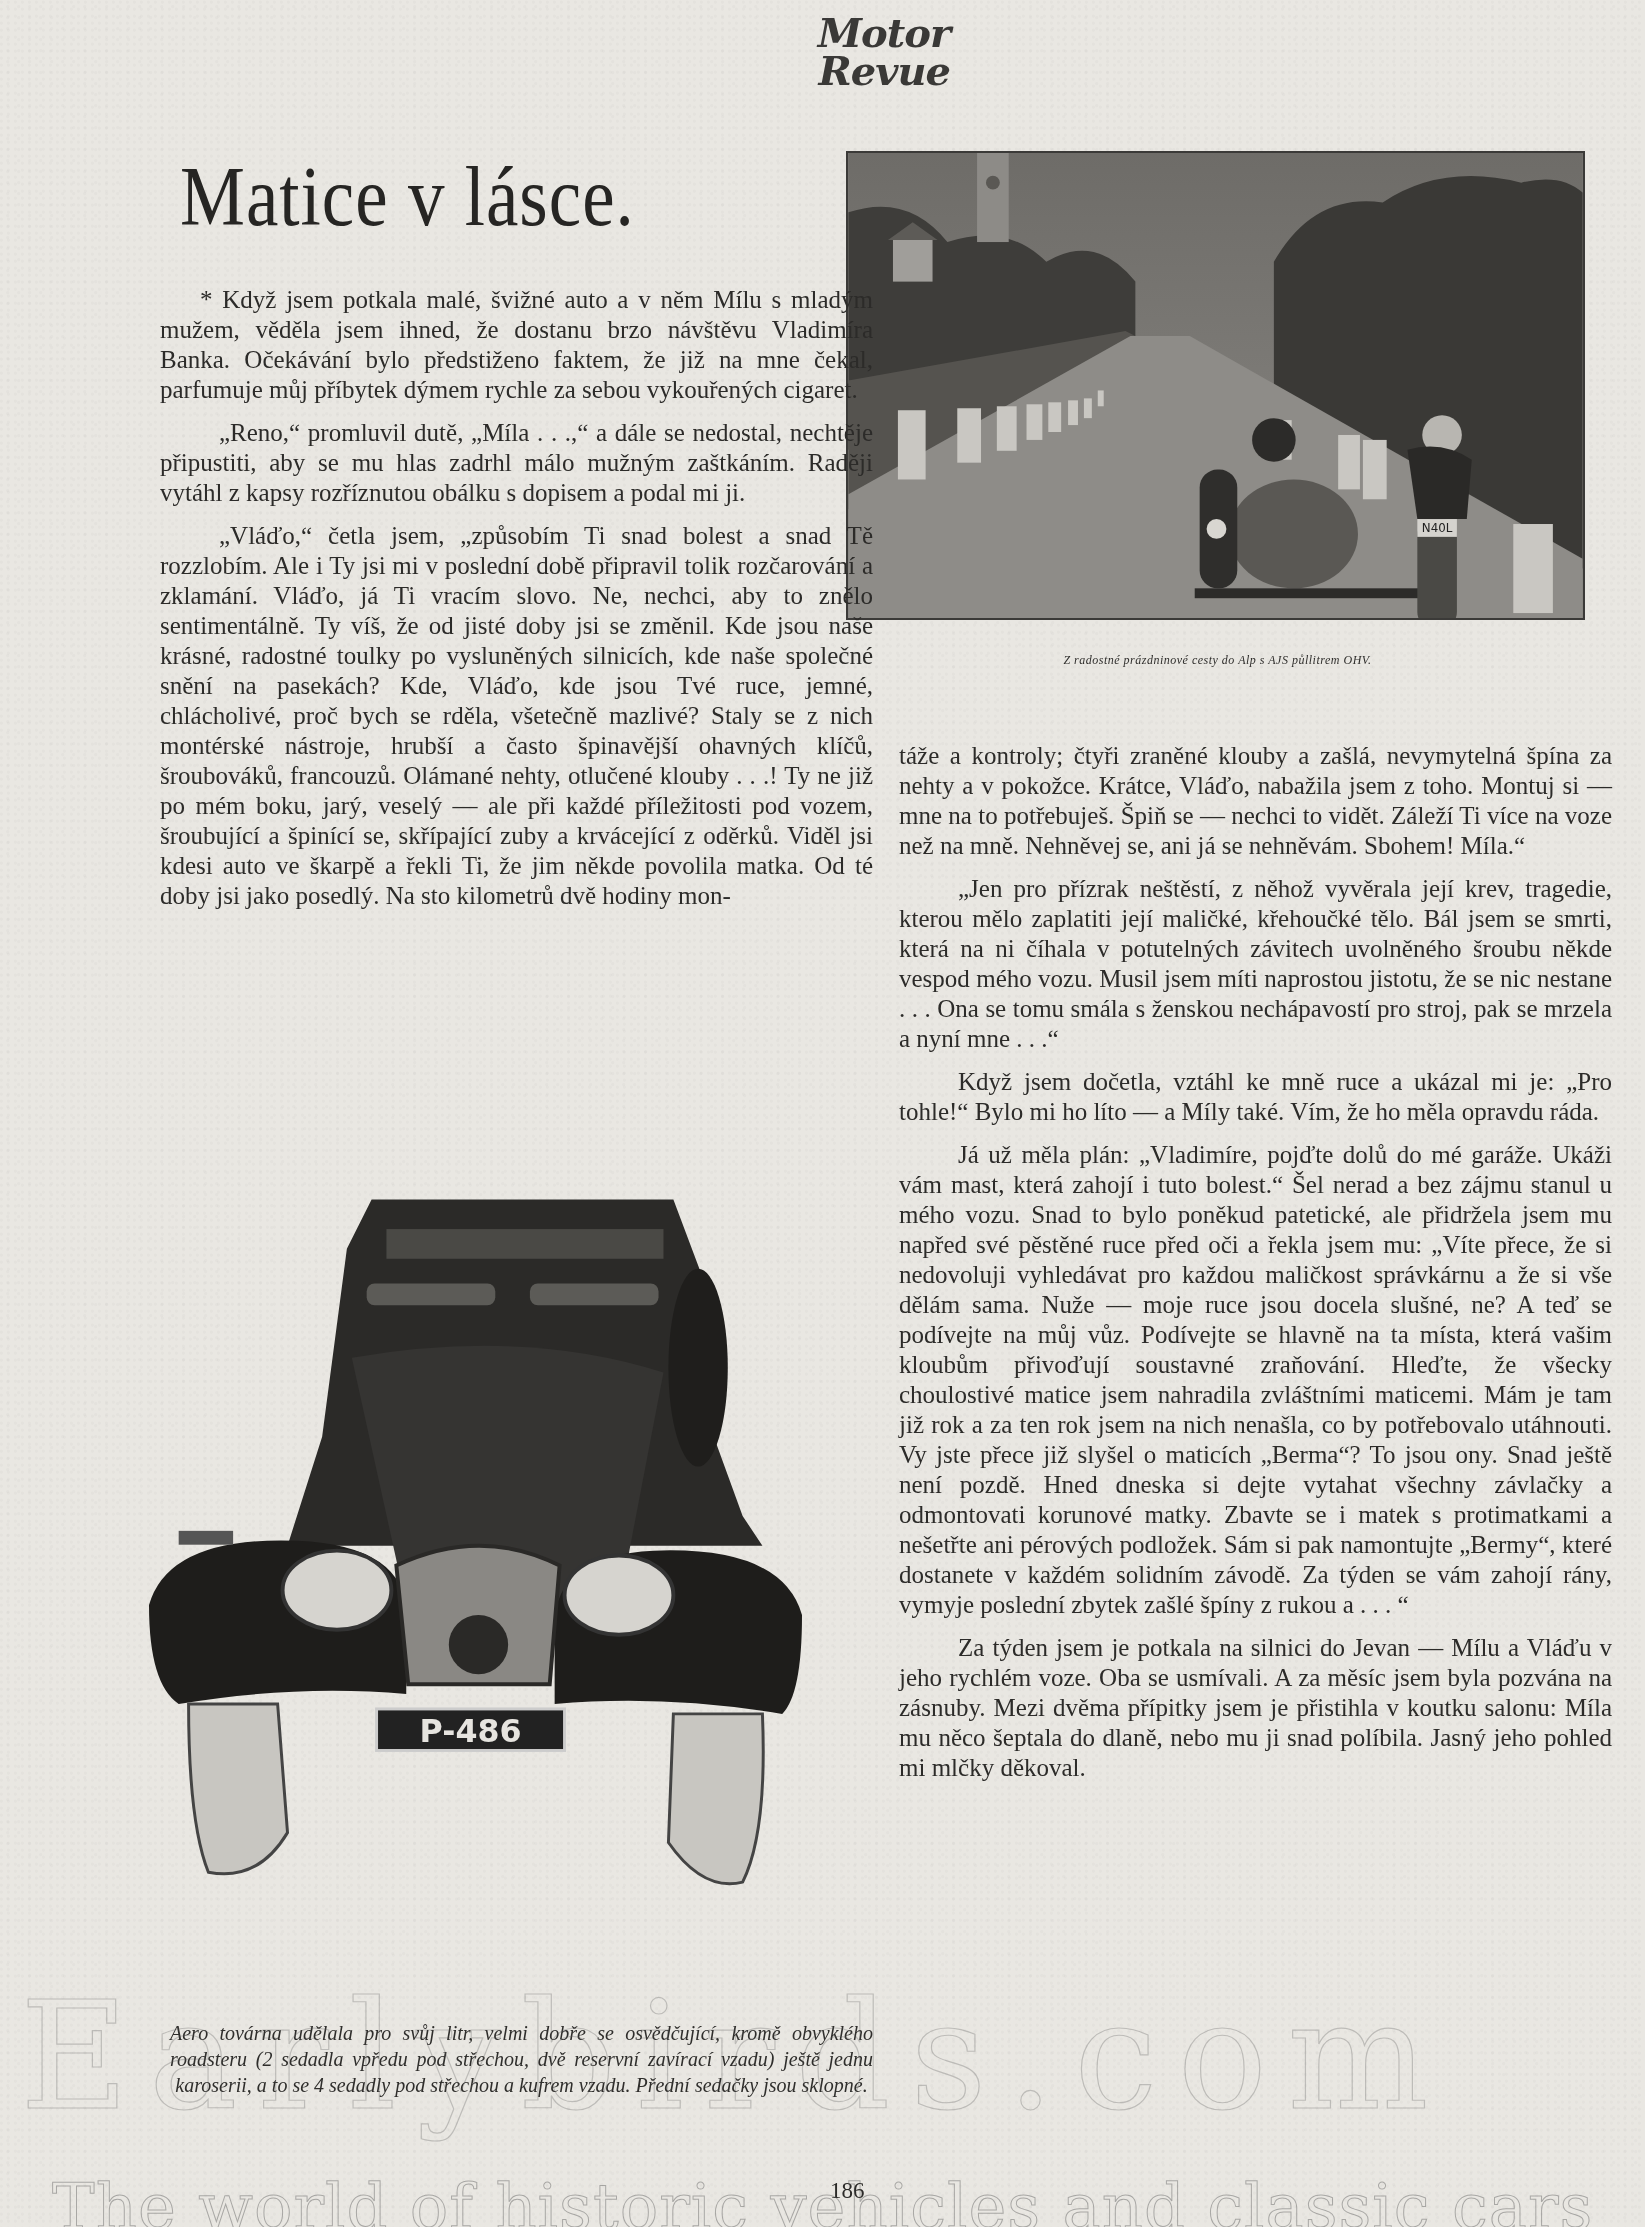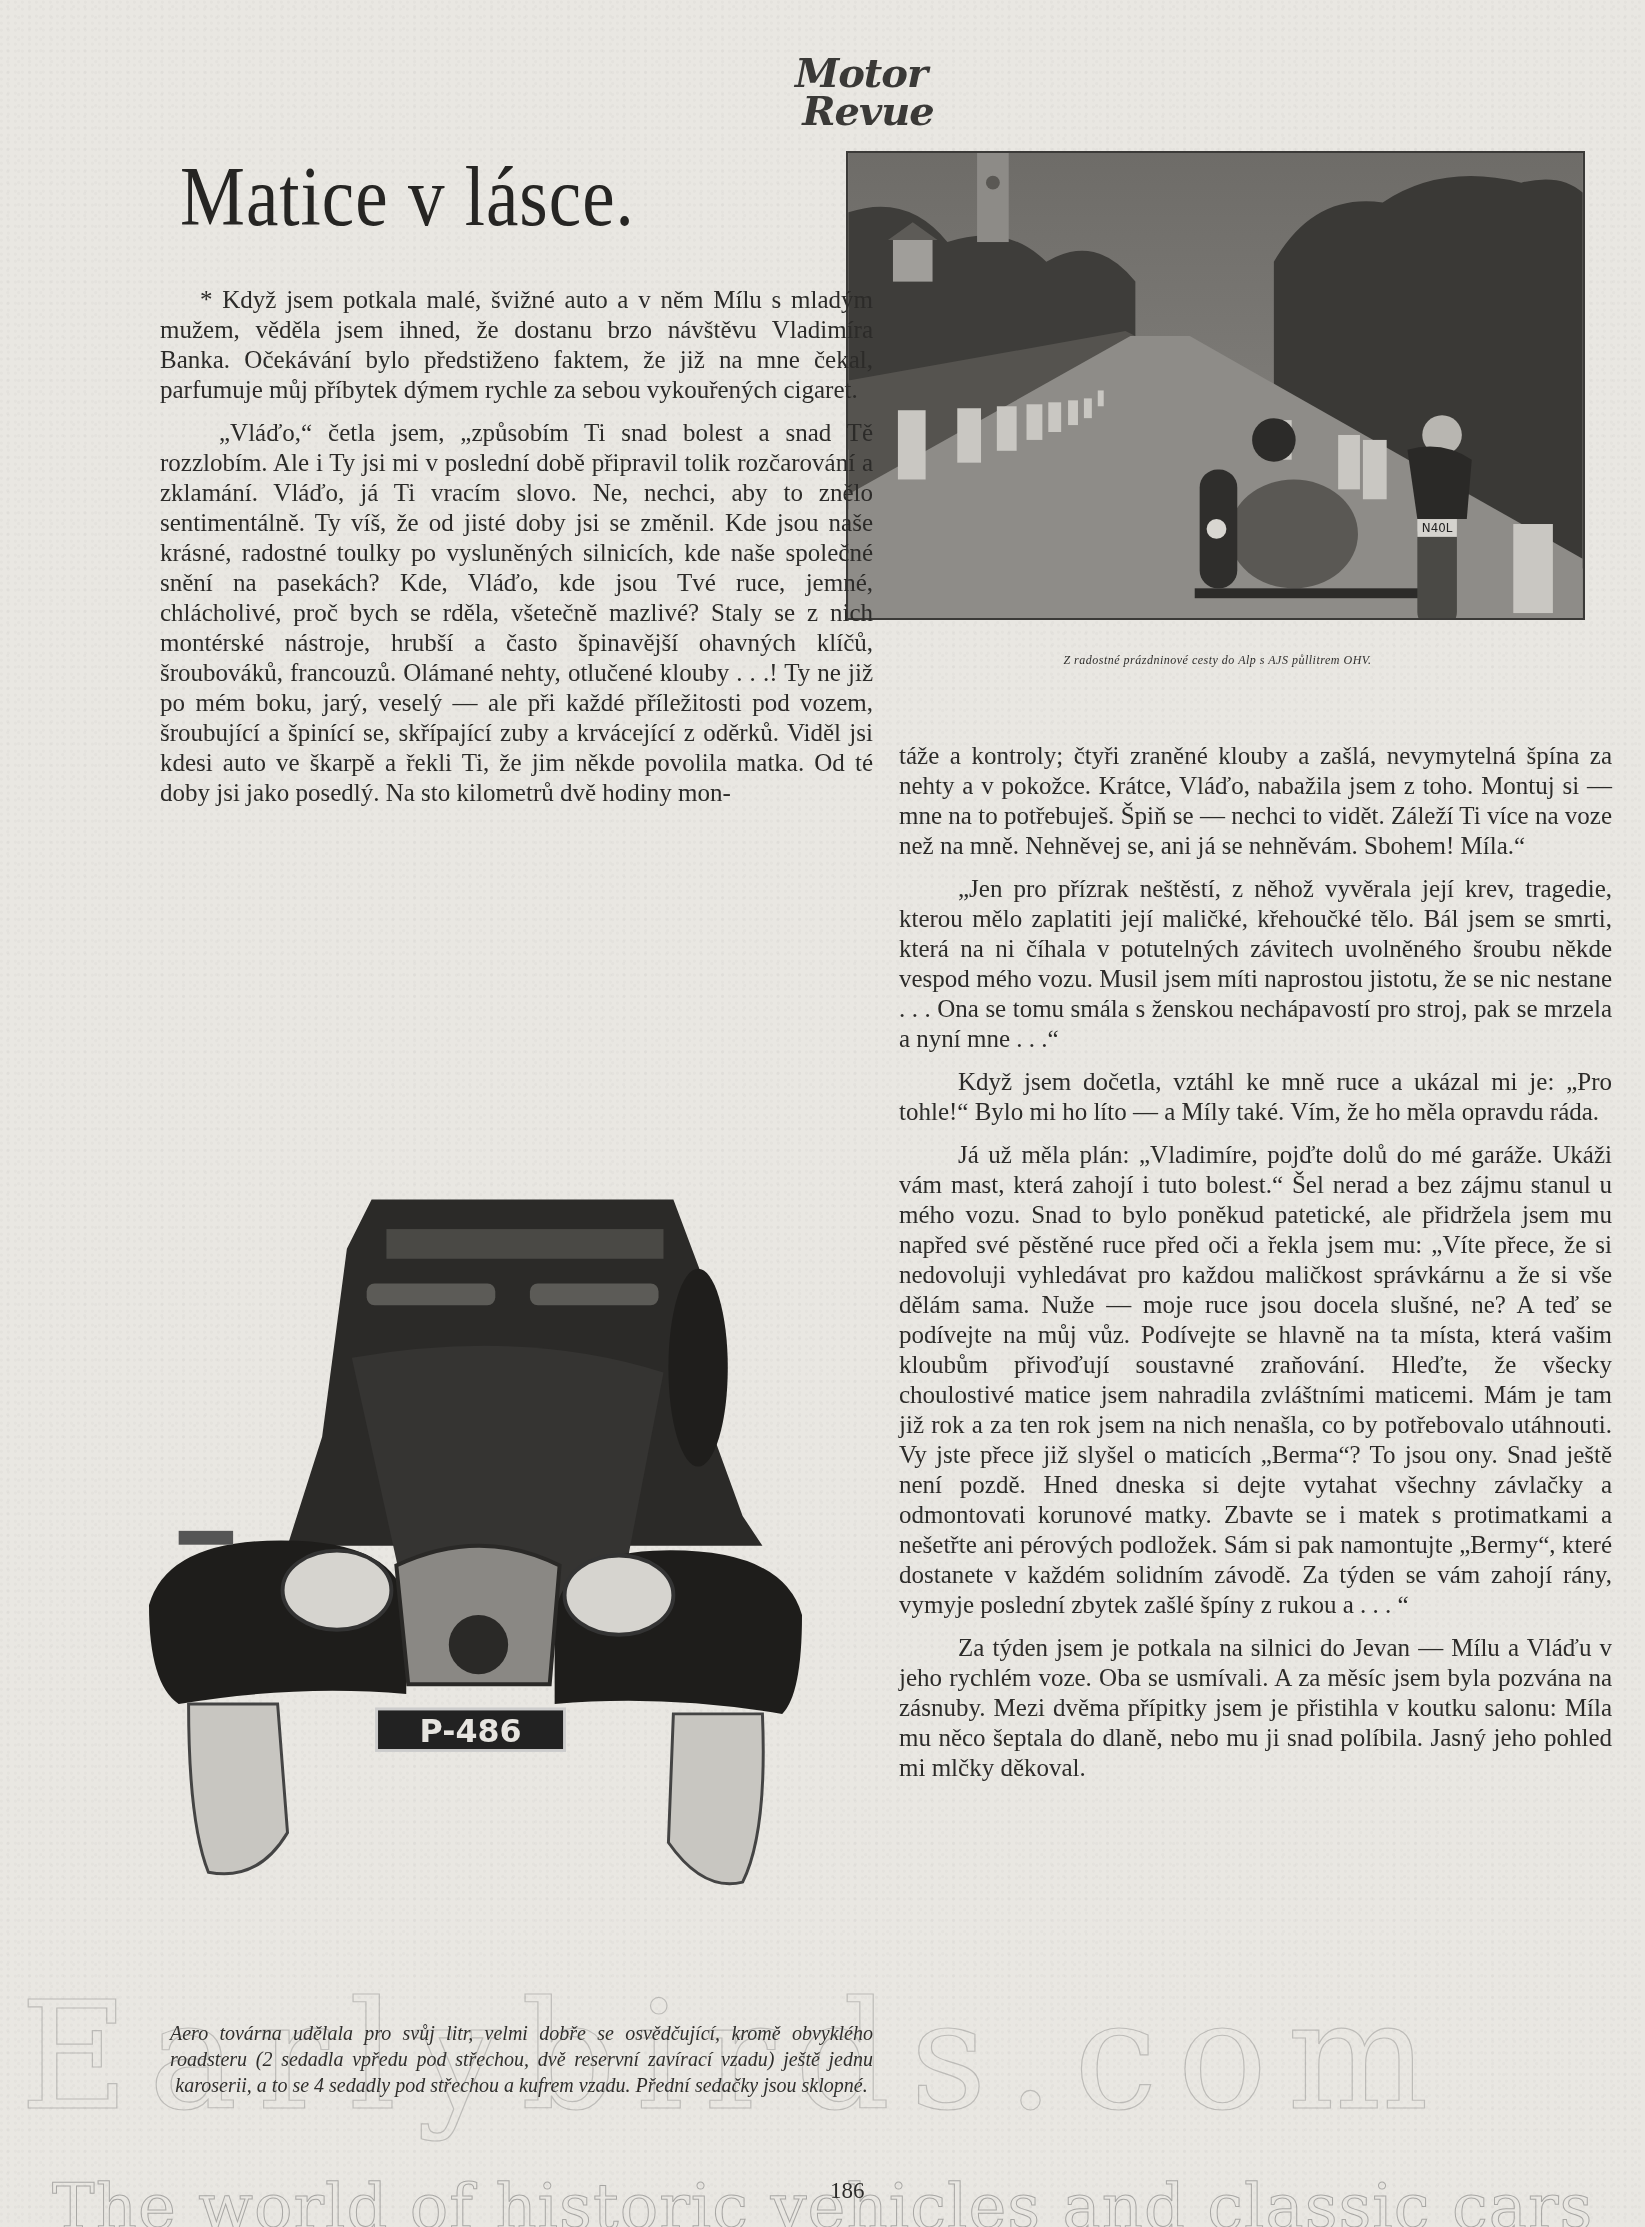--- a/index.html
+++ b/index.html
@@ -11,23 +11,23 @@
   }
   .page-noise {
     position: absolute; inset: 0;
     background:
       radial-gradient(circle at 20% 30%, rgba(0,0,0,0.025) 0 1px, transparent 2px),
       radial-gradient(circle at 70% 60%, rgba(0,0,0,0.025) 0 1px, transparent 2px);
     background-size: 7px 7px, 11px 11px;
     pointer-events: none;
   }
   .logo {
-    position: absolute; left: 772px; top: 14px; width: 178px; text-align: center;
+    position: absolute; left: 772px; top: 14px; width: 178px; text-align: right;
     font-family: "DejaVu Serif", serif; font-style: italic; font-weight: bold;
-    color: #3a3937; line-height: 0.95; margin-top: 40px;
+    color: #3a3937; line-height: 0.95;
   }
   .logo .l1 { display: block; font-size: 40px; letter-spacing: -1px; }
   .logo .l2 { display: block; font-size: 40px; letter-spacing: -1px; margin-left: 14px; }
   .title {
     position: absolute; left: 180px; top: 149px; margin: 0;
     font-size: 73px; font-weight: normal; letter-spacing: 1px;
     color: #262523; transform: scaleY(1.15); transform-origin: left top;
   }
   .col {
     position: absolute; font-size: 25px; line-height: 30px; text-align: justify;
@@ -125,20 +125,21 @@
     <circle cx="600" cy="285" r="20" fill="#b8b6b1"></circle>
     <path d="M565 300 Q600 290 630 310 L625 370 L575 370 Z" fill="#2a2927"></path>
     <rect x="575" y="370" width="40" height="18" fill="#d5d3ce"></rect>
     <text x="595" y="383" font-size="12" text-anchor="middle" fill="#222" font-family="DejaVu Sans, sans-serif">N40L</text>
   </svg>
 </div>
 <div class="caption caption-moto">Z radostné prázdninové cesty do Alp s AJS půllitrem OHV.</div>
 
 <div class="col col-left">
   <p class="first">* Když jsem potkala malé, švižné auto a v něm Mílu s mladým mužem, věděla jsem ihned, že dostanu brzo návštěvu Vladimíra Banka. Očekávání bylo předstiženo faktem, že již na mne čekal, parfumuje můj příbytek dýmem rychle za sebou vykouřených cigaret.</p>
+  <p>„Reno,“ promluvil dutě, „Míla . . .,“ a dále se nedostal, nechtěje připustiti, aby se mu hlas zadrhl málo mužným zaštkáním. Raději vytáhl z kapsy rozříznutou obálku s dopisem a podal mi ji.</p>
   <p>„Vláďo,“ četla jsem, „způsobím Ti snad bolest a snad Tě rozzlobím. Ale i Ty jsi mi v poslední době připravil tolik rozčarování a zklamání. Vláďo, já Ti vracím slovo. Ne, nechci, aby to znělo sentimentálně. Ty víš, že od jisté doby jsi se změnil. Kde jsou naše krásné, radostné toulky po vysluněných silnicích, kde naše společné snění na pasekách? Kde, Vláďo, kde jsou Tvé ruce, jemné, chlácholivé, proč bych se rděla, všetečně mazlivé? Staly se z nich montérské nástroje, hrubší a často špinavější ohavných klíčů, šroubováků, francouzů. Olámané nehty, otlučené klouby . . .! Ty ne již po mém boku, jarý, veselý — ale při každé příležitosti pod vozem, šroubující a špinící se, skřípající zuby a krvácející z oděrků. Viděl jsi kdesi auto ve škarpě a řekli Ti, že jim někde povolila matka. Od té doby jsi jako posedlý. Na sto kilometrů dvě hodiny mon-</p>
 </div>
 
 <div class="photo photo-car">
   <svg width="653" height="842" viewBox="0 0 660 850">
 
     <path d="M225 10 L530 10 L560 90 L560 220 L600 330 L620 360 L140 360 L175 250 L200 60 Z" fill="#2b2a28"></path>
     <rect x="240" y="40" width="280" height="30" fill="#4a4945"></rect>
     <rect x="220" y="95" width="130" height="22" rx="8" fill="#5c5b57"></rect>
     <rect x="385" y="95" width="130" height="22" rx="8" fill="#5c5b57"></rect>

